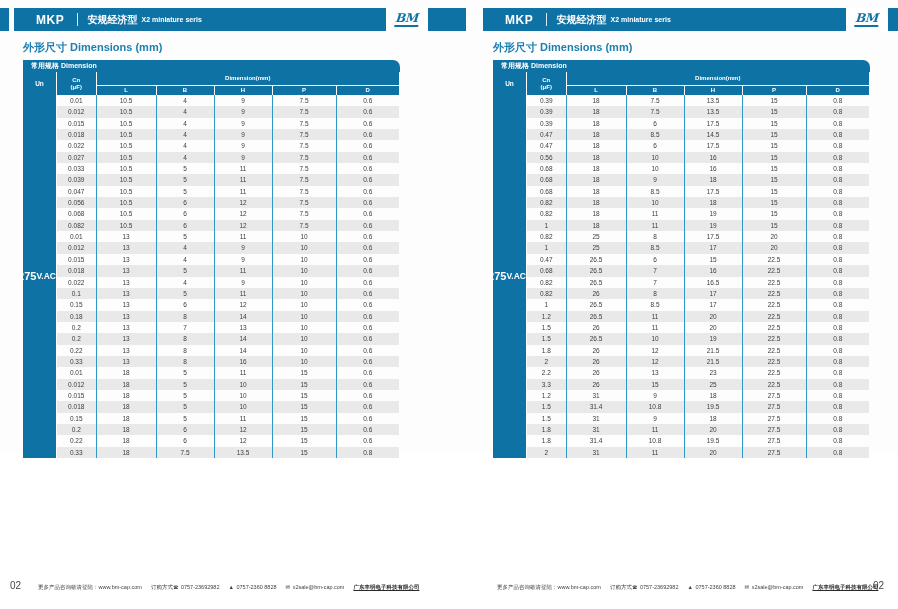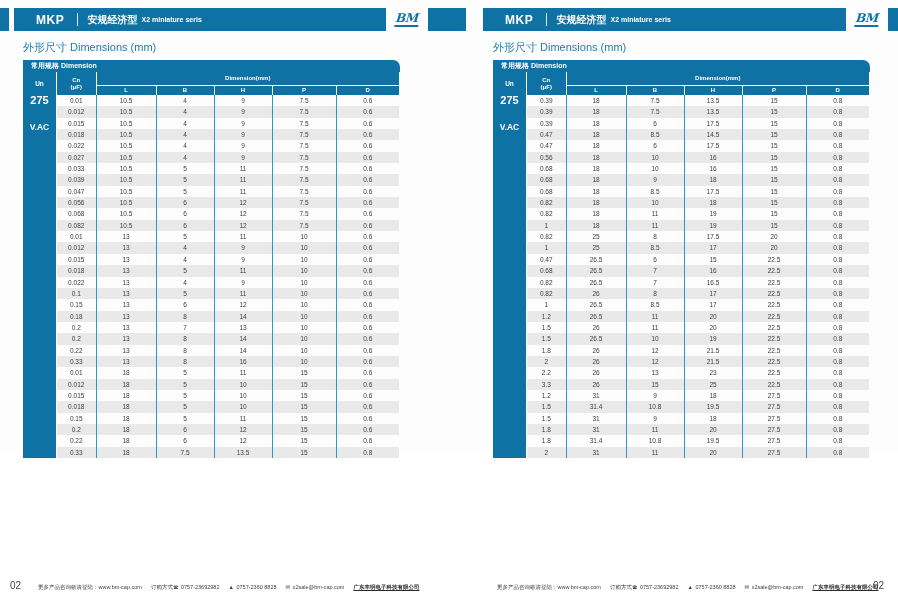--- a/index.html
+++ b/index.html
@@ -20,33 +20,33 @@
   .brand { color:#fff; font-size:12px; font-weight:bold; letter-spacing:.6px; }
   .hdr-div { width:1px; height:13px; background:rgba(255,255,255,.85); margin:0 9px 0 13px; }
   .series-cn { color:#fff; font-size:10px; font-weight:bold; margin-right:4px; white-space:nowrap; }
   .series-en { color:#fff; font-size:7px; font-weight:bold; white-space:nowrap; }
   .logo-box { position:absolute; top:8px; width:42px; height:23px; background:#fff; display:flex; align-items:center; justify-content:center; }
   .page.left  .logo-box { left:386px; }
   .page.right .logo-box { left:397px; }
   .logo-text { font-family:"DejaVu Serif", serif; font-style:italic; font-weight:bold; font-size:12px; line-height:1; color:#0e72a5; border-bottom:2px solid #0e72a5; padding:0 1px 1px 1px; transform:skewX(-6deg); letter-spacing:-.5px; }
 
   
-  .sec-title { position:absolute; top:40px; font-size:11px; font-weight:normal; color:#1b7fb0; white-space:nowrap; }
+  .sec-title { position:absolute; top:40px; font-size:11px; font-weight:bold; color:#1b7fb0; white-space:nowrap; }
   .page.left  .sec-title { left:23px; }
   .page.right .sec-title { left:44px; }
 
   
   .tbl { position:absolute; top:60px; width:377px; }
   .page.left  .tbl { left:23px; }
   .page.right .tbl { left:44px; }
   .band { height:12px; line-height:12px; background:#0e72a5; color:#fff; font-size:7px; font-weight:bold; padding-left:8px; border-radius:0 7px 0 0; white-space:nowrap; }
   .tbl-body { display:flex; }
   .un-col { width:34px; border-right:1px solid #fff; background:#0e72a5; color:#fff; display:flex; flex-direction:column; }
   .un-label { height:23px; display:flex; align-items:center; justify-content:center; font-size:6.5px; font-weight:bold; }
-  .un-rating { flex:1; display:flex; flex-direction:column; align-items:center; justify-content:flex-start; font-weight:bold; line-height:1.05;gap:16px; }
+  .un-rating { flex:1; display:flex; flex-direction:row; align-items:center; justify-content:flex-end; font-weight:bold; line-height:1.05; }
   .un-rating .v1 { font-size:11px; }
   .un-rating .v2 { font-size:8.5px; }
   table.data { width:342px; border-collapse:collapse; table-layout:fixed; }
   table.data th { background:#0e72a5; color:#fff; font-size:6px; font-weight:bold; padding:0; text-align:center; }
   tr.hrow1 th { height:13px; }
   tr.hrow2 th { height:10px; border-top:1px solid #fff; border-left:1px solid #fff; }
   th.cn-head { border-left:none; }
   th.cn-head .stk { display:block; line-height:1.15; }
   th.dim-group { border-left:1px solid #fff; }
   table.data tbody td { height:11.34px; line-height:11.34px; font-size:6.5px; color:#3c3c3c; text-align:center; padding:0; border-left:1px solid #2f96c8; white-space:nowrap; overflow:hidden; }

